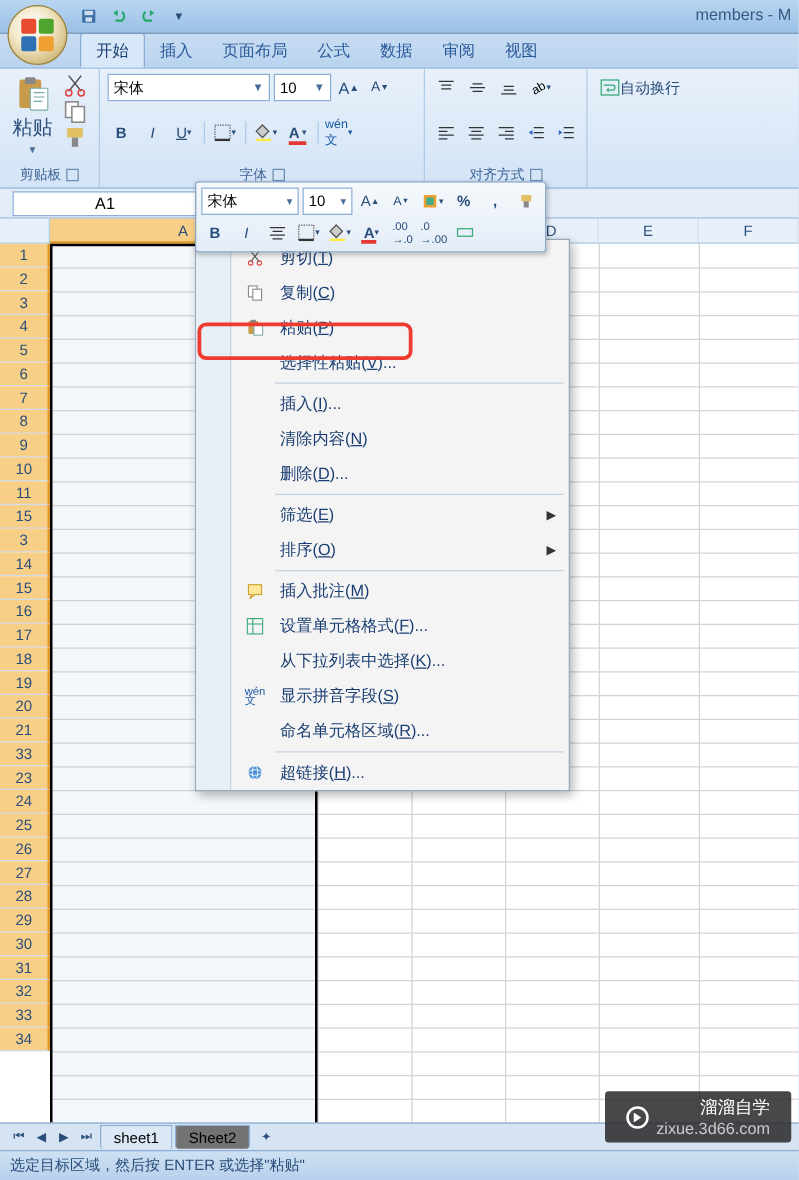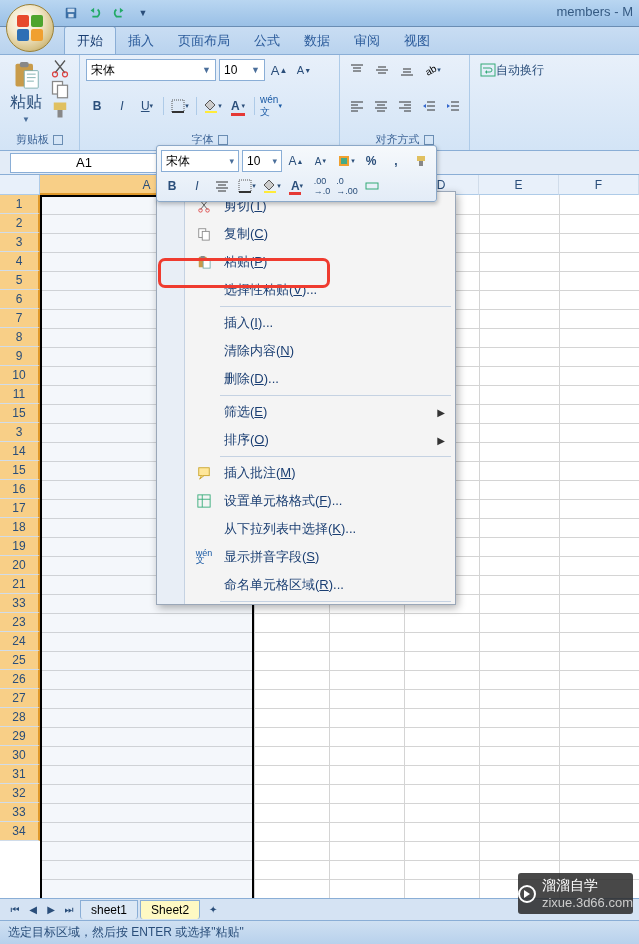--- a/index.html
+++ b/index.html
@@ -55,24 +55,24 @@
 .context-menu{position:absolute;background:#f4f4f4;border:1px solid #9aa7b8;box-shadow:2px 3px 8px rgba(0,0,0,0.3);width:300px;z-index:49;font-size:13px;}
 .menu-gutter{position:absolute;left:0;top:0;bottom:0;width:28px;background:#e8eef6;border-right:1px solid #c5d2e2;}
 .menu-item{position:relative;height:28px;display:flex;align-items:center;padding-left:34px;color:#1a3e72;}
 .menu-item .ic{position:absolute;left:5px;width:18px;height:18px;display:flex;align-items:center;justify-content:center;}
 .menu-item .arrow{margin-left:auto;margin-right:10px;color:#333;font-size:10px;}
 .menu-sep{height:1px;margin:2px 4px 2px 30px;background:#c5d2e2;}
 .menu-item u{text-decoration:underline;}
 .highlight-box{position:absolute;border:3px solid #ef3b2f;border-radius:7px;pointer-events:none;z-index:60;}
 .sheet-tabs{position:absolute;bottom:24px;left:0;right:0;height:22px;background:#d5e3f3;border-top:1px solid #8aaed6;display:flex;align-items:center;padding-left:6px;}
 .nav-btn{width:18px;height:18px;display:flex;align-items:center;justify-content:center;color:#2a4e7a;font-size:10px;}
-.sheet-tab{padding:2px 10px;background:#fef9c3;border:1px solid #8aaed6;border-bottom:none;margin-left:2px;font-size:12px;border-radius:0 0 3px 3px;}
+.sheet-tab{padding:2px 10px;background:#737373;border:1px solid #8aaed6;border-bottom:none;margin-left:2px;font-size:12px;border-radius:0 0 3px 3px;}
 .sheet-tab.inactive{background:#dce8f5;}
 .statusbar{position:absolute;bottom:0;left:0;right:0;height:24px;background:linear-gradient(#cfe0f2,#b8d1ec);border-top:1px solid #8aaed6;display:flex;align-items:center;padding:0 8px;color:#2a4e7a;font-size:12px;}
-.watermark{position:absolute;right:6px;bottom:30px;background:rgba(40,40,40,0.85);color:#fff;padding:4px 0;border-radius:3px;display:flex;align-items:center;gap:6px;font-size:14px;z-index:100;}
+.watermark{position:absolute;right:6px;bottom:30px;background:rgba(40,40,40,0.85);color:#fff;padding:4px 17px;border-radius:3px;display:flex;align-items:center;gap:6px;font-size:14px;z-index:100;text-align:right;}
 .watermark .play{width:18px;height:18px;border:2px solid #fff;border-radius:50%;display:flex;align-items:center;justify-content:center;}
 .watermark .sub{font-size:13px;color:#ccc;display:block;}
 </style>
 </head>
 <body>
 
 <div class="titlebar">
   <div class="qat">
     <div class="qat-btn">
         <svg viewBox="0 0 16 16">
@@ -555,20 +555,30 @@
       <div class="menu-item">
         <span class="ic">
           <span style="font-size:9px;color:#1a5aa5;line-height:7px;">wén<br>文</span>
         </span>
         <span>显示拼音字段(<u>S</u>)</span>
       </div>
       <div class="menu-item">
         <span>命名单元格区域(<u>R</u>)...</span>
       </div>
       <div class="menu-sep"></div>
+      <div class="menu-item">
+        <span class="ic">
+          <svg width="14" height="14" viewBox="0 0 16 16">
+            <circle cx="8" cy="8" r="6" fill="#4a90d9"></circle>
+            <ellipse cx="8" cy="8" rx="6" ry="2.5" fill="none" stroke="#fff" stroke-width="0.8"></ellipse>
+            <ellipse cx="8" cy="8" rx="2.5" ry="6" fill="none" stroke="#fff" stroke-width="0.8"></ellipse>
+          </svg>
+        </span>
+        <span>超链接(<u>H</u>)...</span>
+      </div>
     </div>
 
   <div class="highlight-box" style="left:158px;top:83px;width:172px;height:30px;"></div>
 </div>
 
 <div class="sheet-tabs">
   <div class="nav-btn">⏮</div>
   <div class="nav-btn">◀</div>
   <div class="nav-btn">▶</div>
   <div class="nav-btn">⏭</div>

